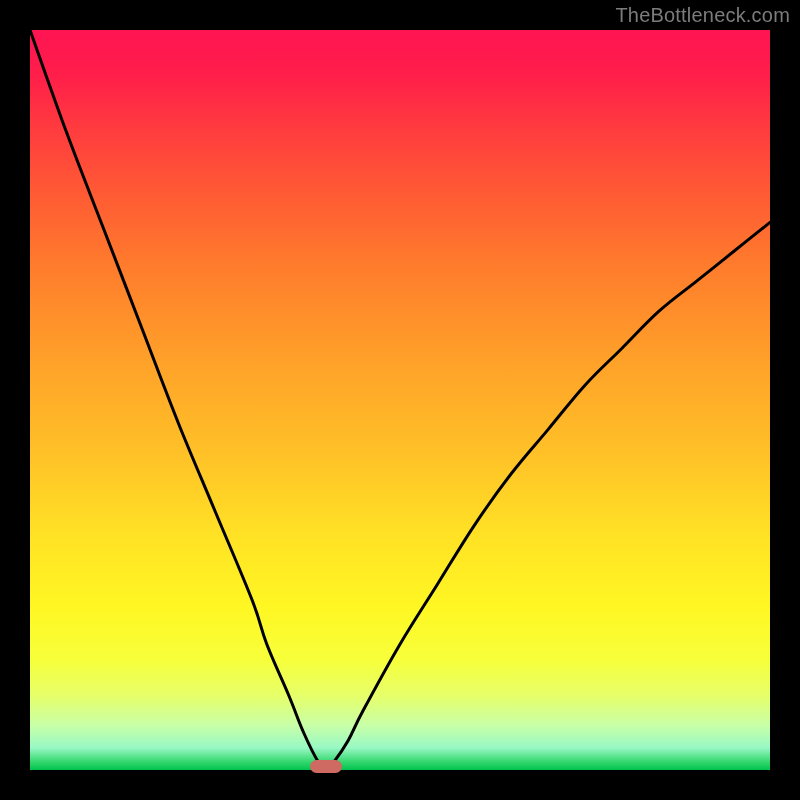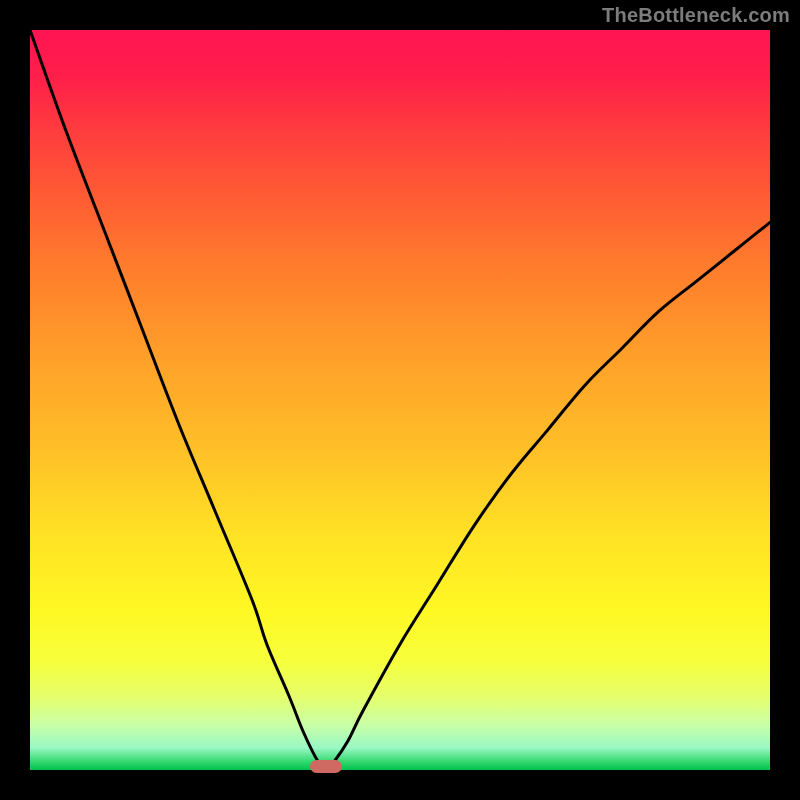--- a/index.html
+++ b/index.html
@@ -43,21 +43,21 @@
       #2fd56a 99%,
       #00c34f 100%
     );
   }
   .watermark {
     position: absolute;
     top: 4px;
     right: 10px;
     color: #7c7c7c;
     font-size: 20px;
-    font-weight: 700;
+    font-weight: 400;
     letter-spacing: 0.2px;
     user-select: none;
   }
   svg.curve {
     position: absolute;
     top: 0;
     left: 0;
     width: 740px;
     height: 740px;
   }

